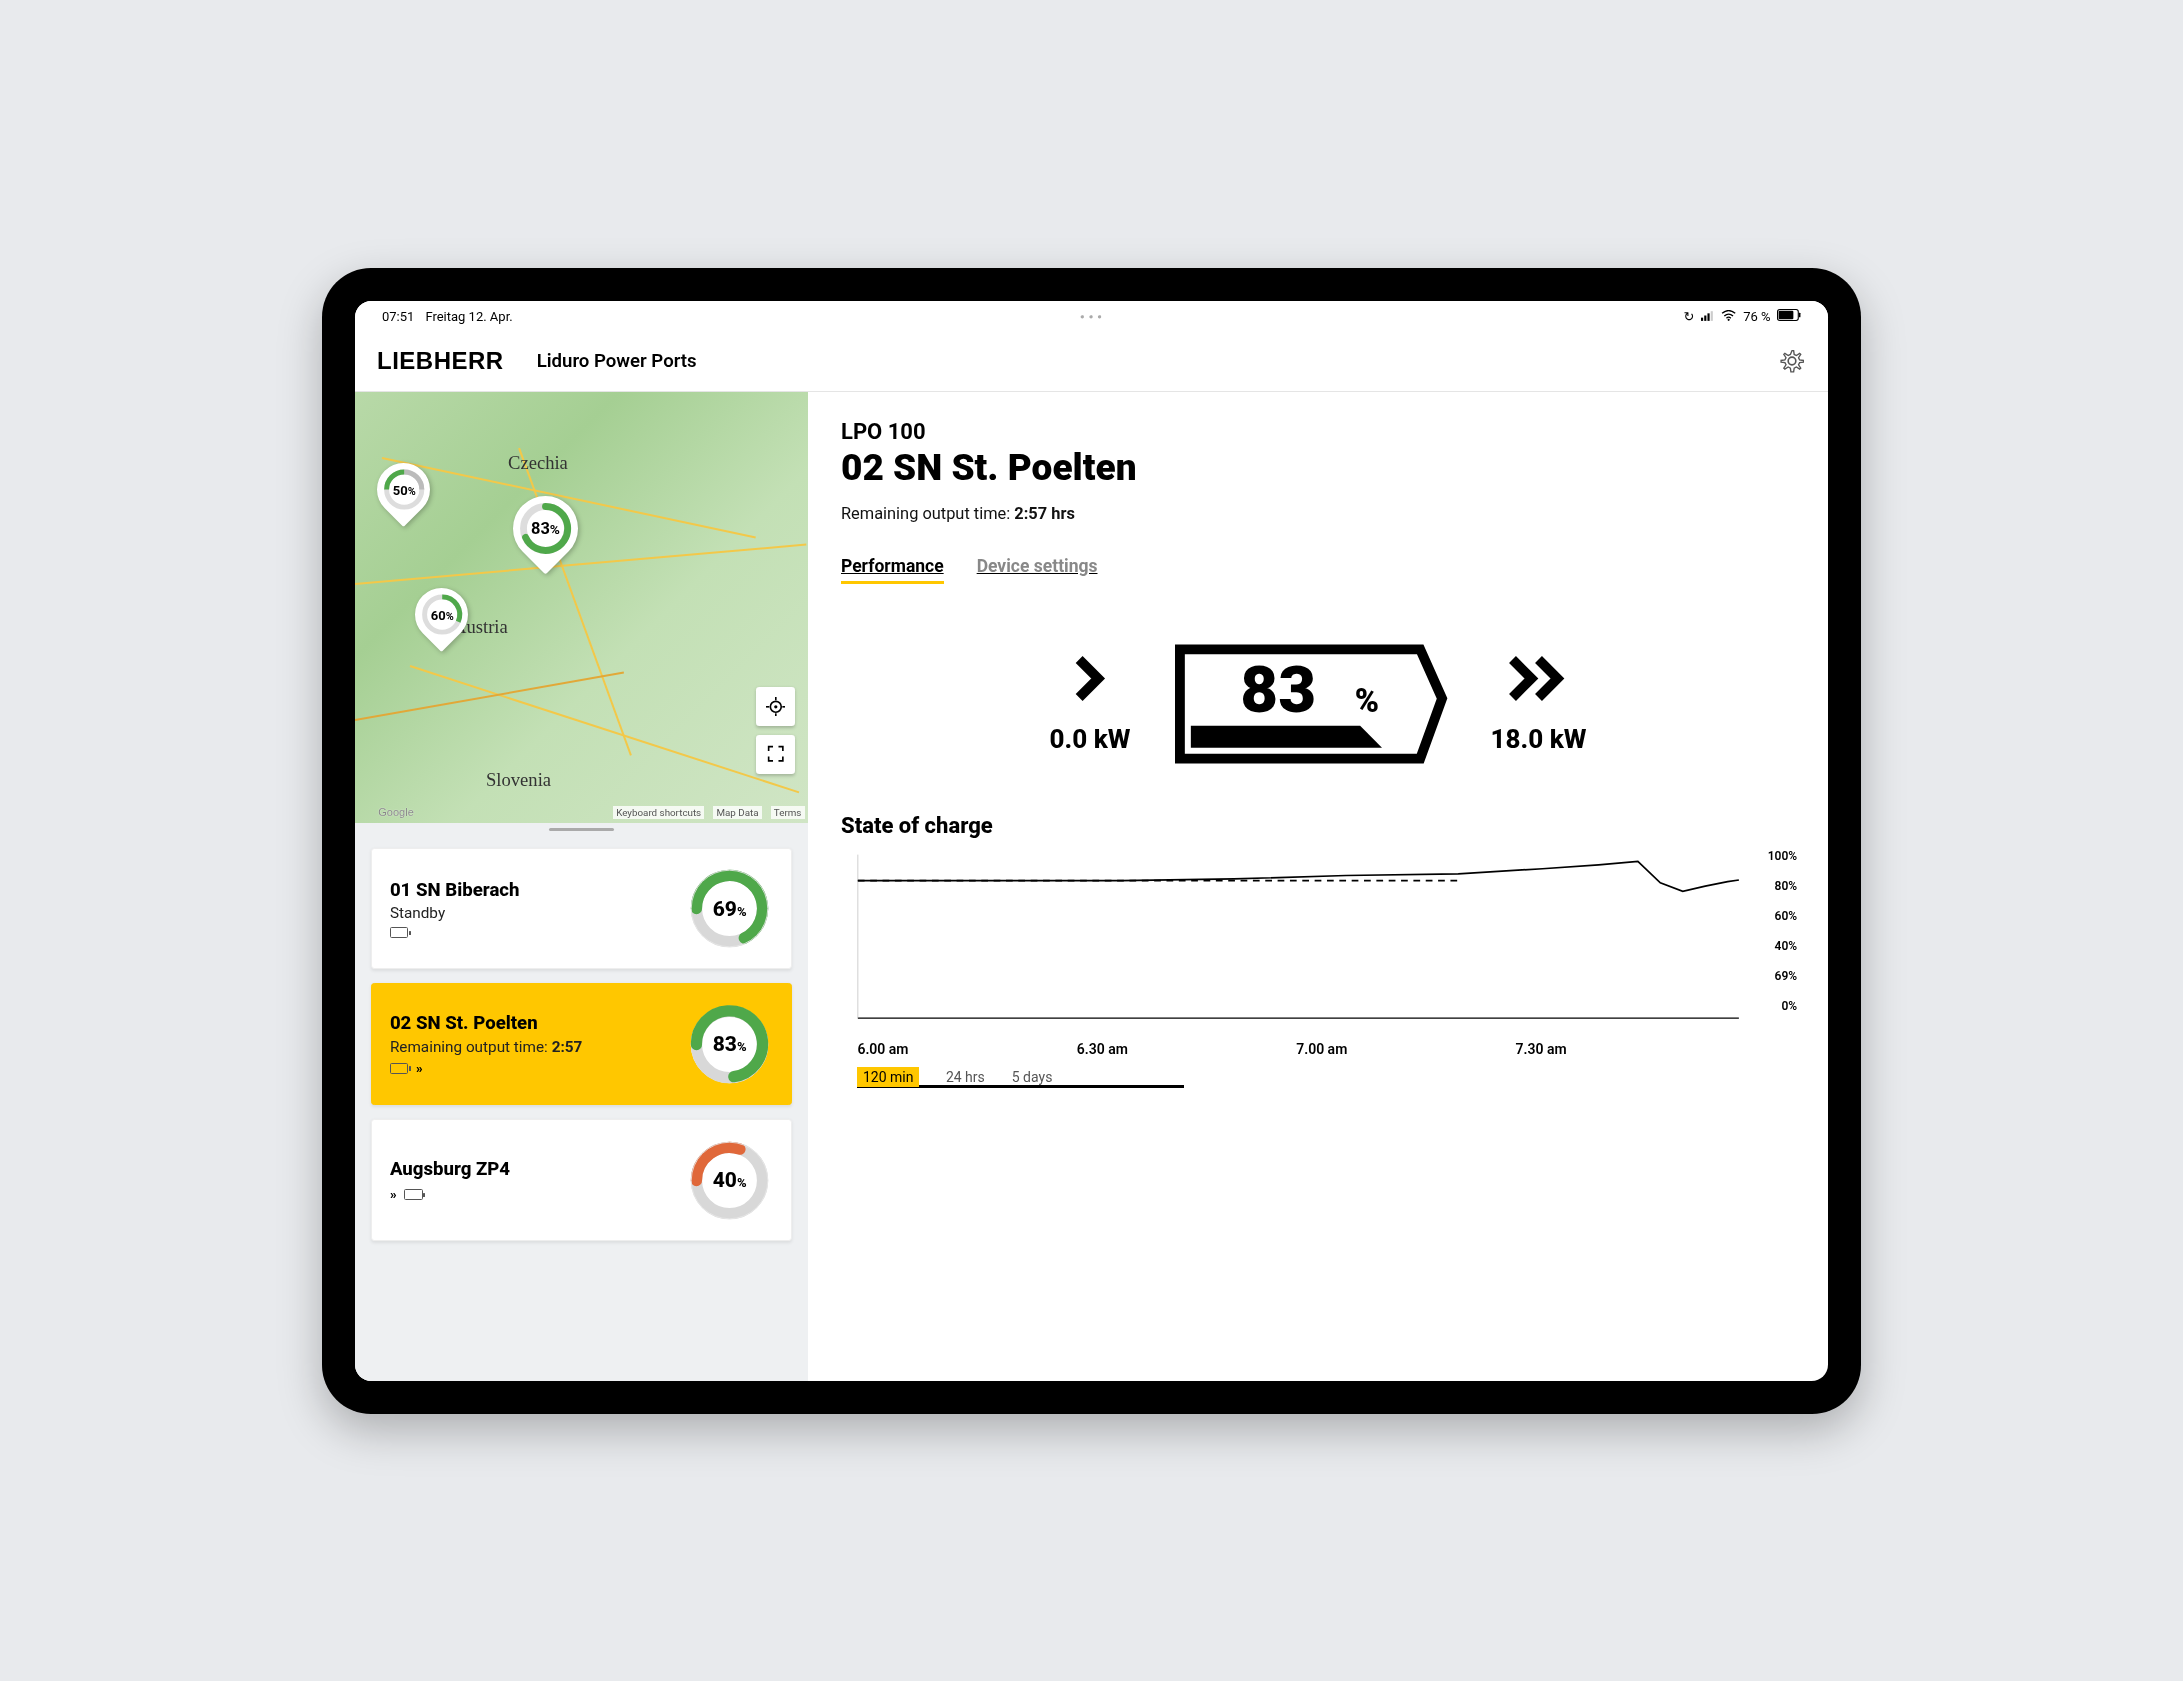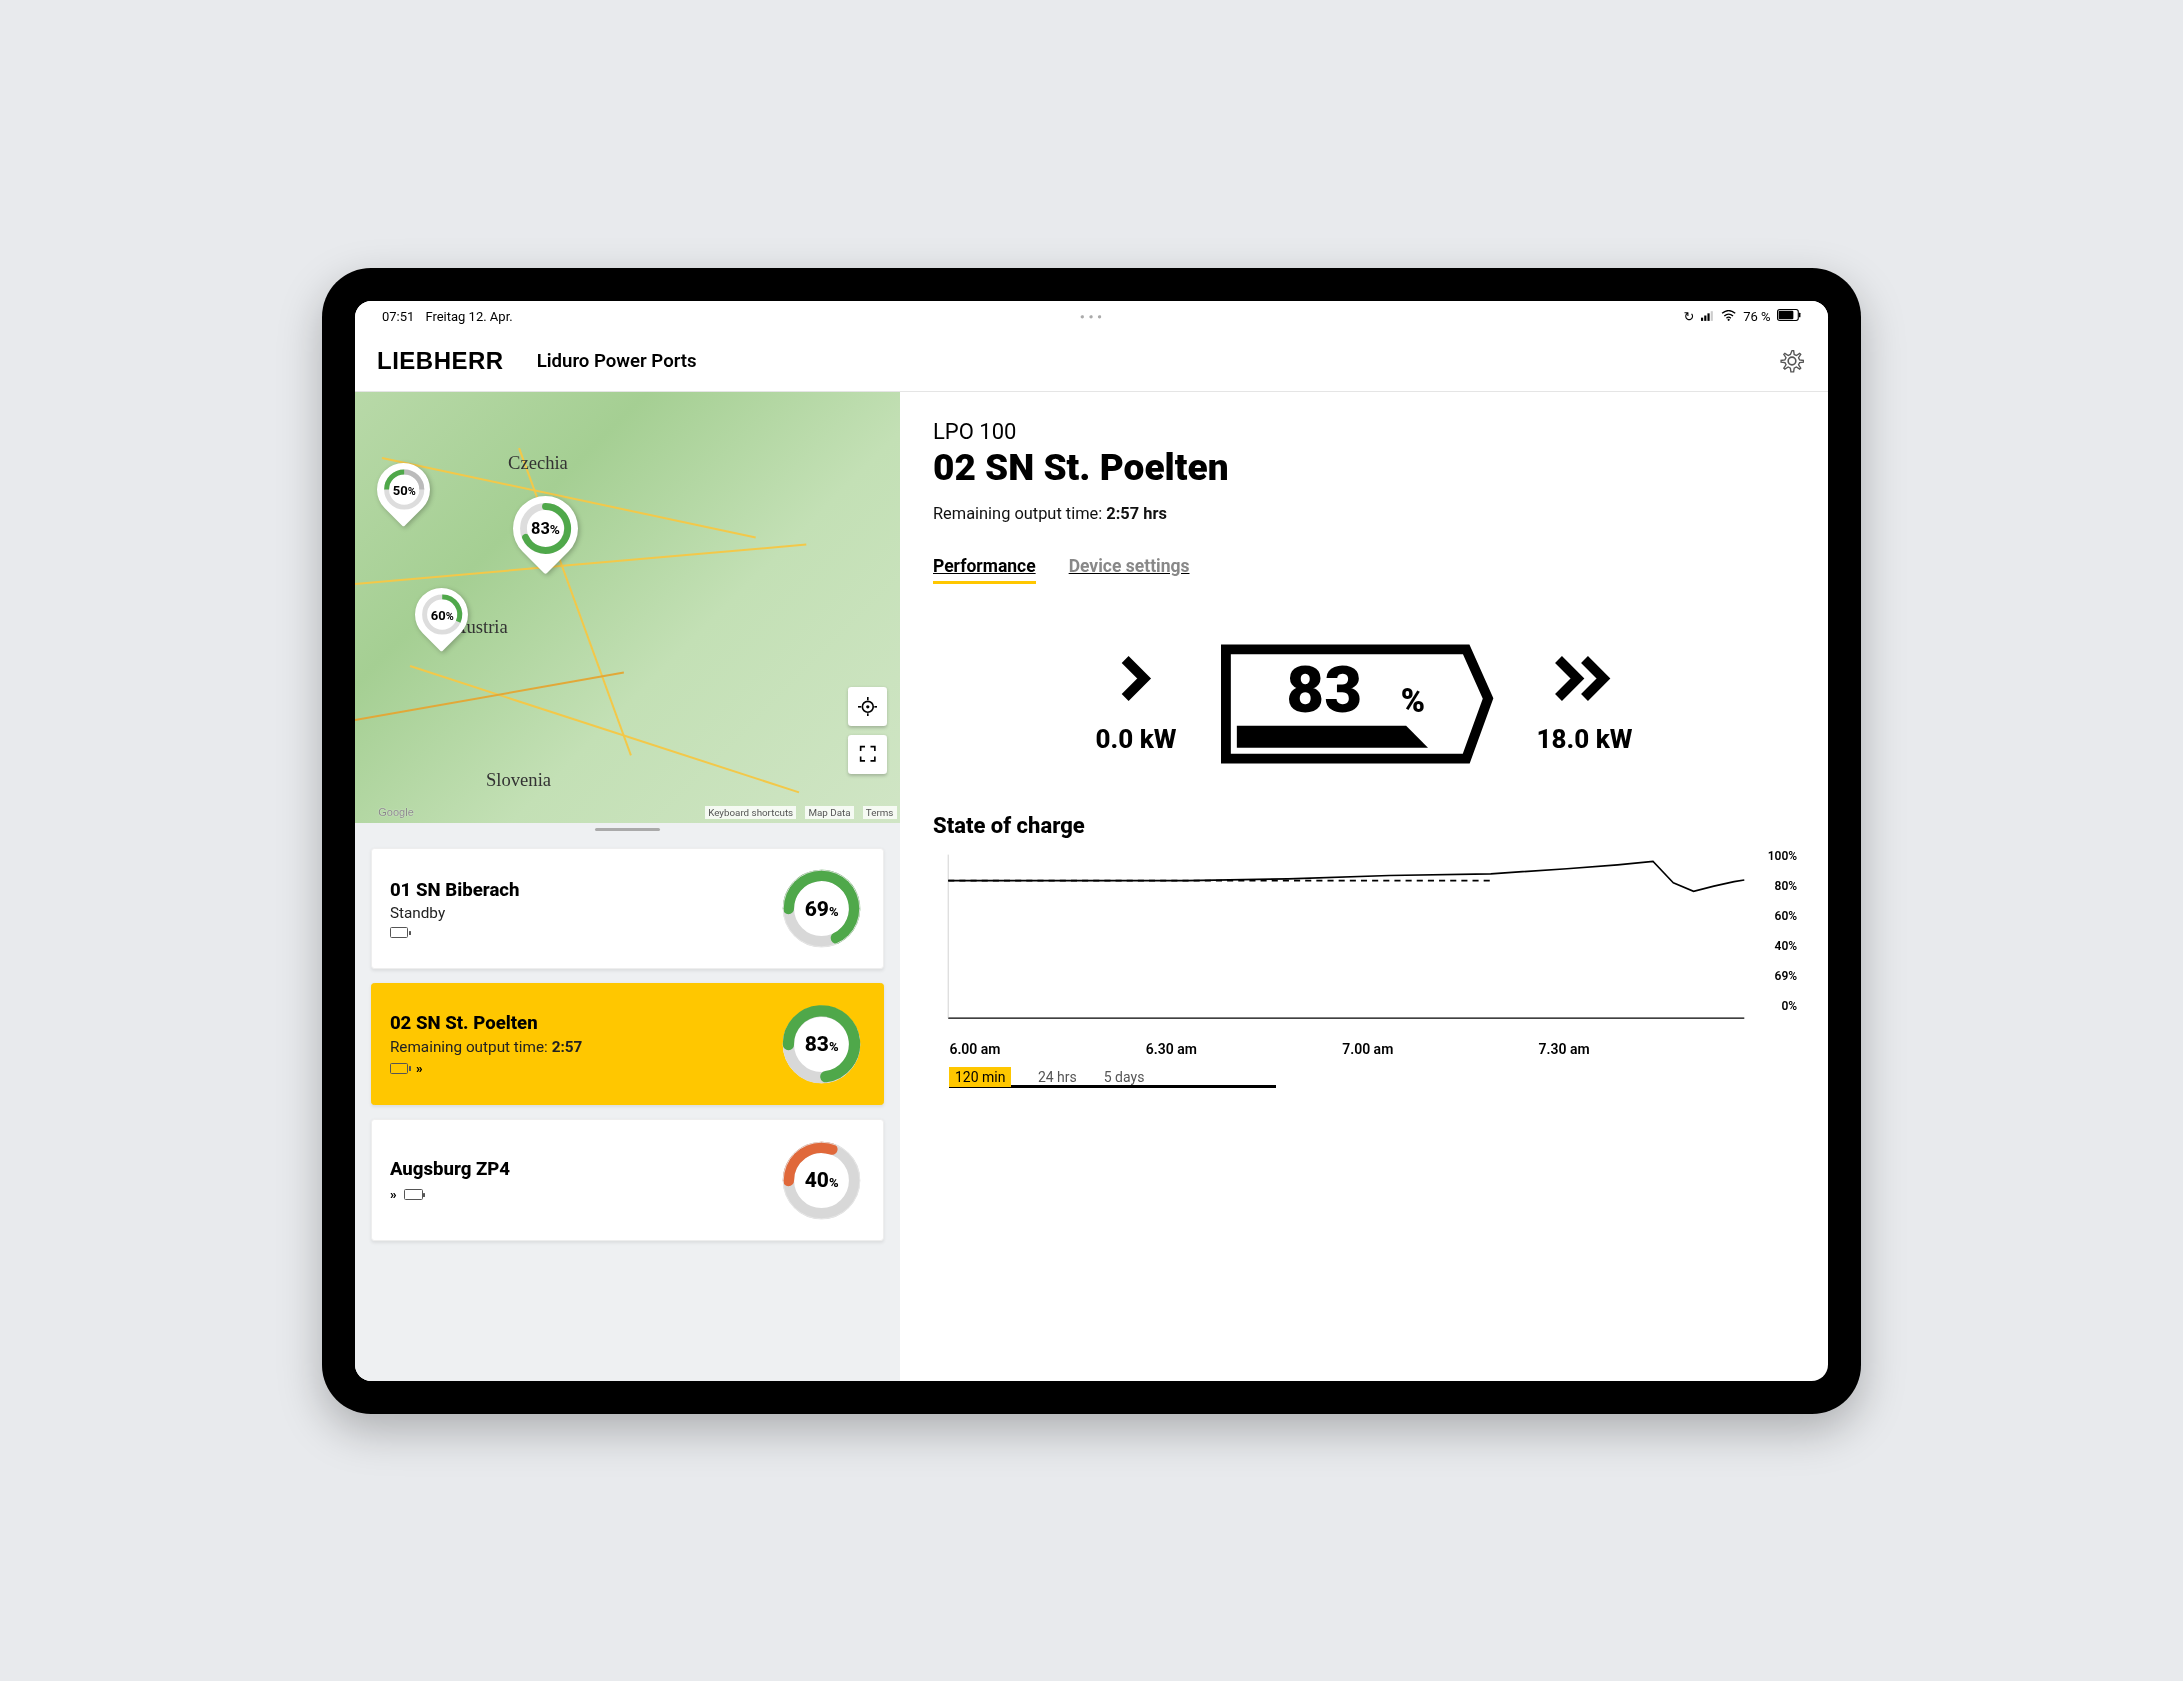--- a/index.html
+++ b/index.html
@@ -72,21 +72,21 @@
     align-items:center;
     justify-content:center;
   }
   .main-area {
     flex: 1;
     display: flex;
     overflow: hidden;
   }
   
   .sidebar {
-    width: 545px;
+    width: 453px;
     background: #eef0f2;
     display: flex;
     flex-direction: column;
     overflow: hidden;
   }
   .map-area {
     height: 431px;
     position: relative;
     background: linear-gradient(135deg, #b8d9a8 0%, #a5cf93 30%, #c3e0b5 60%, #d0e5c5 100%);
     overflow:hidden;
@@ -188,21 +188,21 @@
   .gauge-wrap { width: 87px; height:87px; position:relative; display:flex; align-items:center; justify-content:center;}
   .gauge-val { position:absolute; font-size:21px; font-weight:800; color:#000;}
   .gauge-pct { font-size:13px;}
 
   
   .detail {
     flex:1;
     padding: 27px 33px;
     overflow:hidden;
   }
-  .detail-subtitle { font-size: 22px; font-weight: 400; color:#000;}
+  .detail-subtitle { font-size: 22px; font-weight: 700; color:#000;}
   .detail-title { font-size: 37px; font-weight: 900; color:#000; margin-top:2.2px;}
   .detail-meta { font-size: 16.4px; color:#111; margin-top: 15.3px;}
   .detail-meta .bold { font-weight:700;}
   .tabs { display:flex; gap: 33px; margin-top: 33px; border-bottom: none; text-decoration: underline;}
   .tab {
     font-size: 17.5px; font-weight:700; padding-bottom: 5.5px;
     color: #888;
     border-bottom: 3.3px solid transparent;
   }
   .tab.active {

